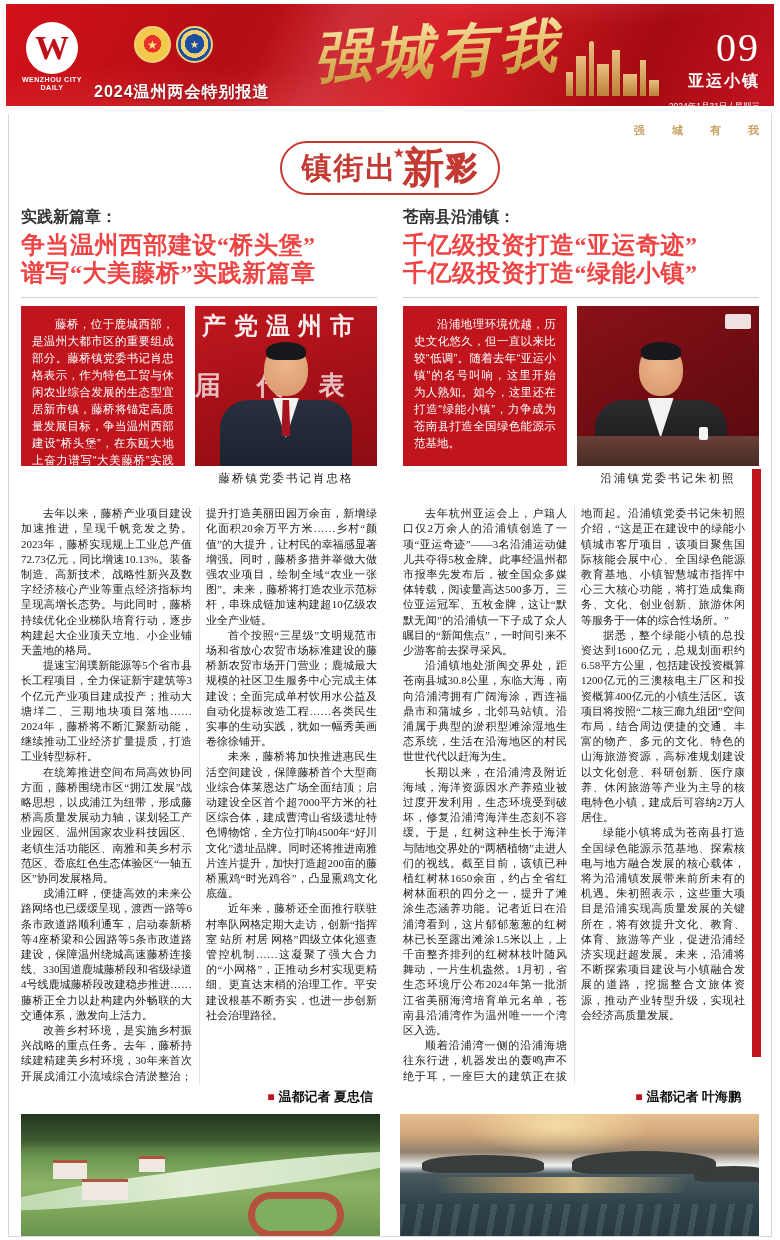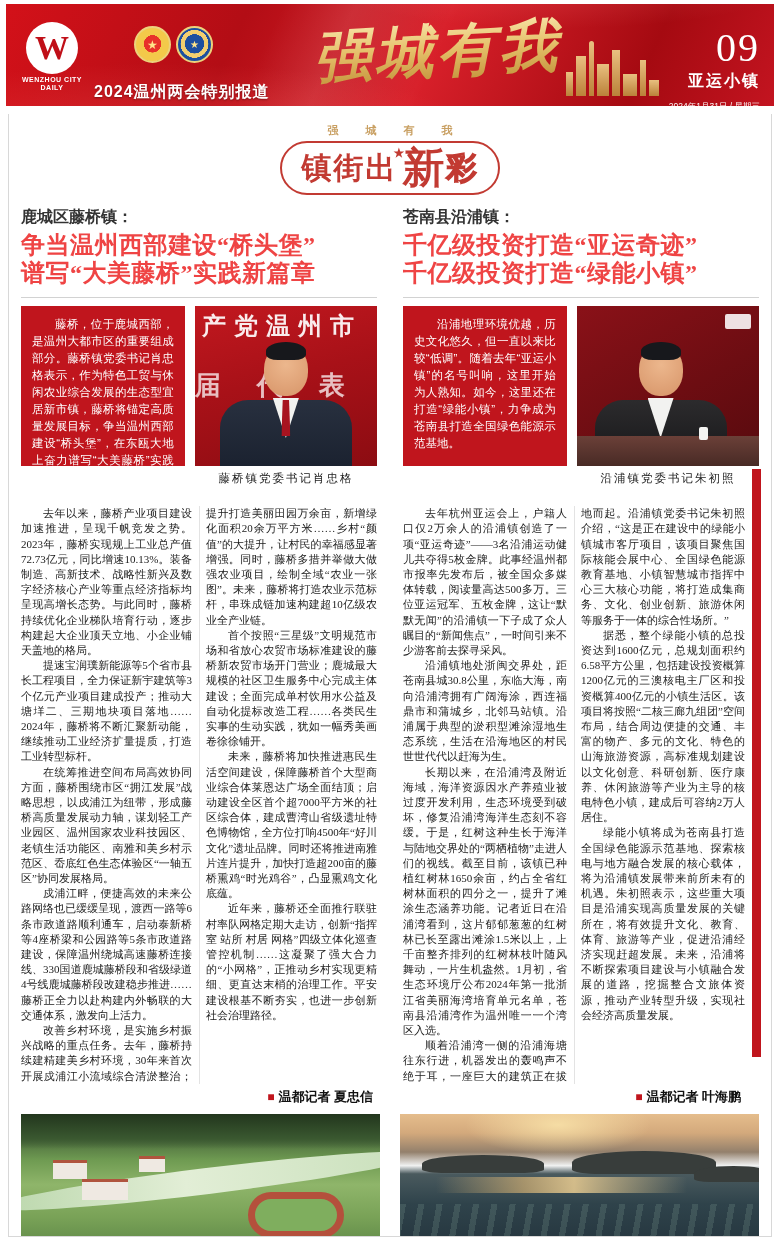--- a/index.html
+++ b/index.html
@@ -33,21 +33,21 @@
   .banner-right{position:absolute;right:14px;top:24px;text-align:right;}
   .page-number{font-family:"Liberation Serif",serif;font-size:40px;line-height:1;letter-spacing:2px;}
   .paper-name{font-size:16px;font-weight:bold;letter-spacing:2px;margin-top:3px;}
   .banner-meta{margin-top:7px;font-size:8.5px;line-height:1.75;opacity:.96;}
 
   
   .frame{position:relative;margin:8px 8px 0;height:1122px;overflow:hidden;
     border-left:1px solid #d8d8d8;border-right:1px solid #d8d8d8;border-bottom:1px solid #d8d8d8;background:#fff;}
 
   .badge-wrap{text-align:center;padding-top:9px;}
-  .badge-top{color:#c9a063;font-size:11px;font-weight:bold;letter-spacing:12px;text-indent:12px;}
+  .badge-top{color:#c9a063;font-size:11px;font-weight:bold;letter-spacing:12px;text-indent:12px;text-align:right;}
   .badge-pill{display:inline-block;margin-top:3px;border:2px solid #c23a32;border-radius:32px;padding:0 20px 3px;
     color:#c23a32;font-family:"Liberation Serif",serif;font-weight:900;font-size:30px;letter-spacing:2px;line-height:1.45;}
   .badge-pill .b-star{font-size:12px;vertical-align:top;position:relative;top:2px;left:4px;margin-left:-8px;}
   .badge-pill .b-new{font-size:42px;line-height:1;position:relative;top:4px;}
   .badge-pill .b-suf{-webkit-text-stroke:1.3px #c23a32;color:#fff;}
 
   .articles{display:grid;grid-template-columns:1fr 1fr;gap:0 26px;padding:4px 12px 0;}
   .article{position:relative;}
   .kicker{font-family:"Liberation Serif",serif;font-size:16px;font-weight:600;color:#333;margin:8px 0 3px;}
   .headline{font-family:"Liberation Serif",serif;font-weight:900;font-size:24px;line-height:1.2;color:#ef4444;letter-spacing:.5px;}
@@ -162,21 +162,21 @@
   <div class="frame">
 
     <div class="badge-wrap">
       <div class="badge-top">强 城 有 我</div>
       <div class="badge-pill"><span class="b-pre">镇街出</span><span class="b-star">★</span><span class="b-new">新</span><span class="b-suf">彩</span></div>
     </div>
 
     <section class="articles">
 
       <article class="article article--left">
-        <div class="kicker">鹿城区藤桥镇：</div>
+        <div class="kicker">实践新篇章：</div>
         <div class="headline">
           <div>争当温州西部建设“桥头堡”</div>
           <div>谱写“大美藤桥”实践新篇章</div>
         </div>
         <div class="intro-row">
           <div class="intro-box">藤桥，位于鹿城西部，是温州大都市区的重要组成部分。藤桥镇党委书记肖忠格表示，作为特色工贸与休闲农业综合发展的生态型宜居新市镇，藤桥将锚定高质量发展目标，争当温州西部建设“桥头堡”，在东瓯大地上奋力谱写“大美藤桥”实践新篇章。</div>
           <figure>
             <div class="photo-box portrait-left">
               <div class="overlay-text ot-top">产党温州市</div>
               <div class="overlay-text ot-mid">届代表大</div>

